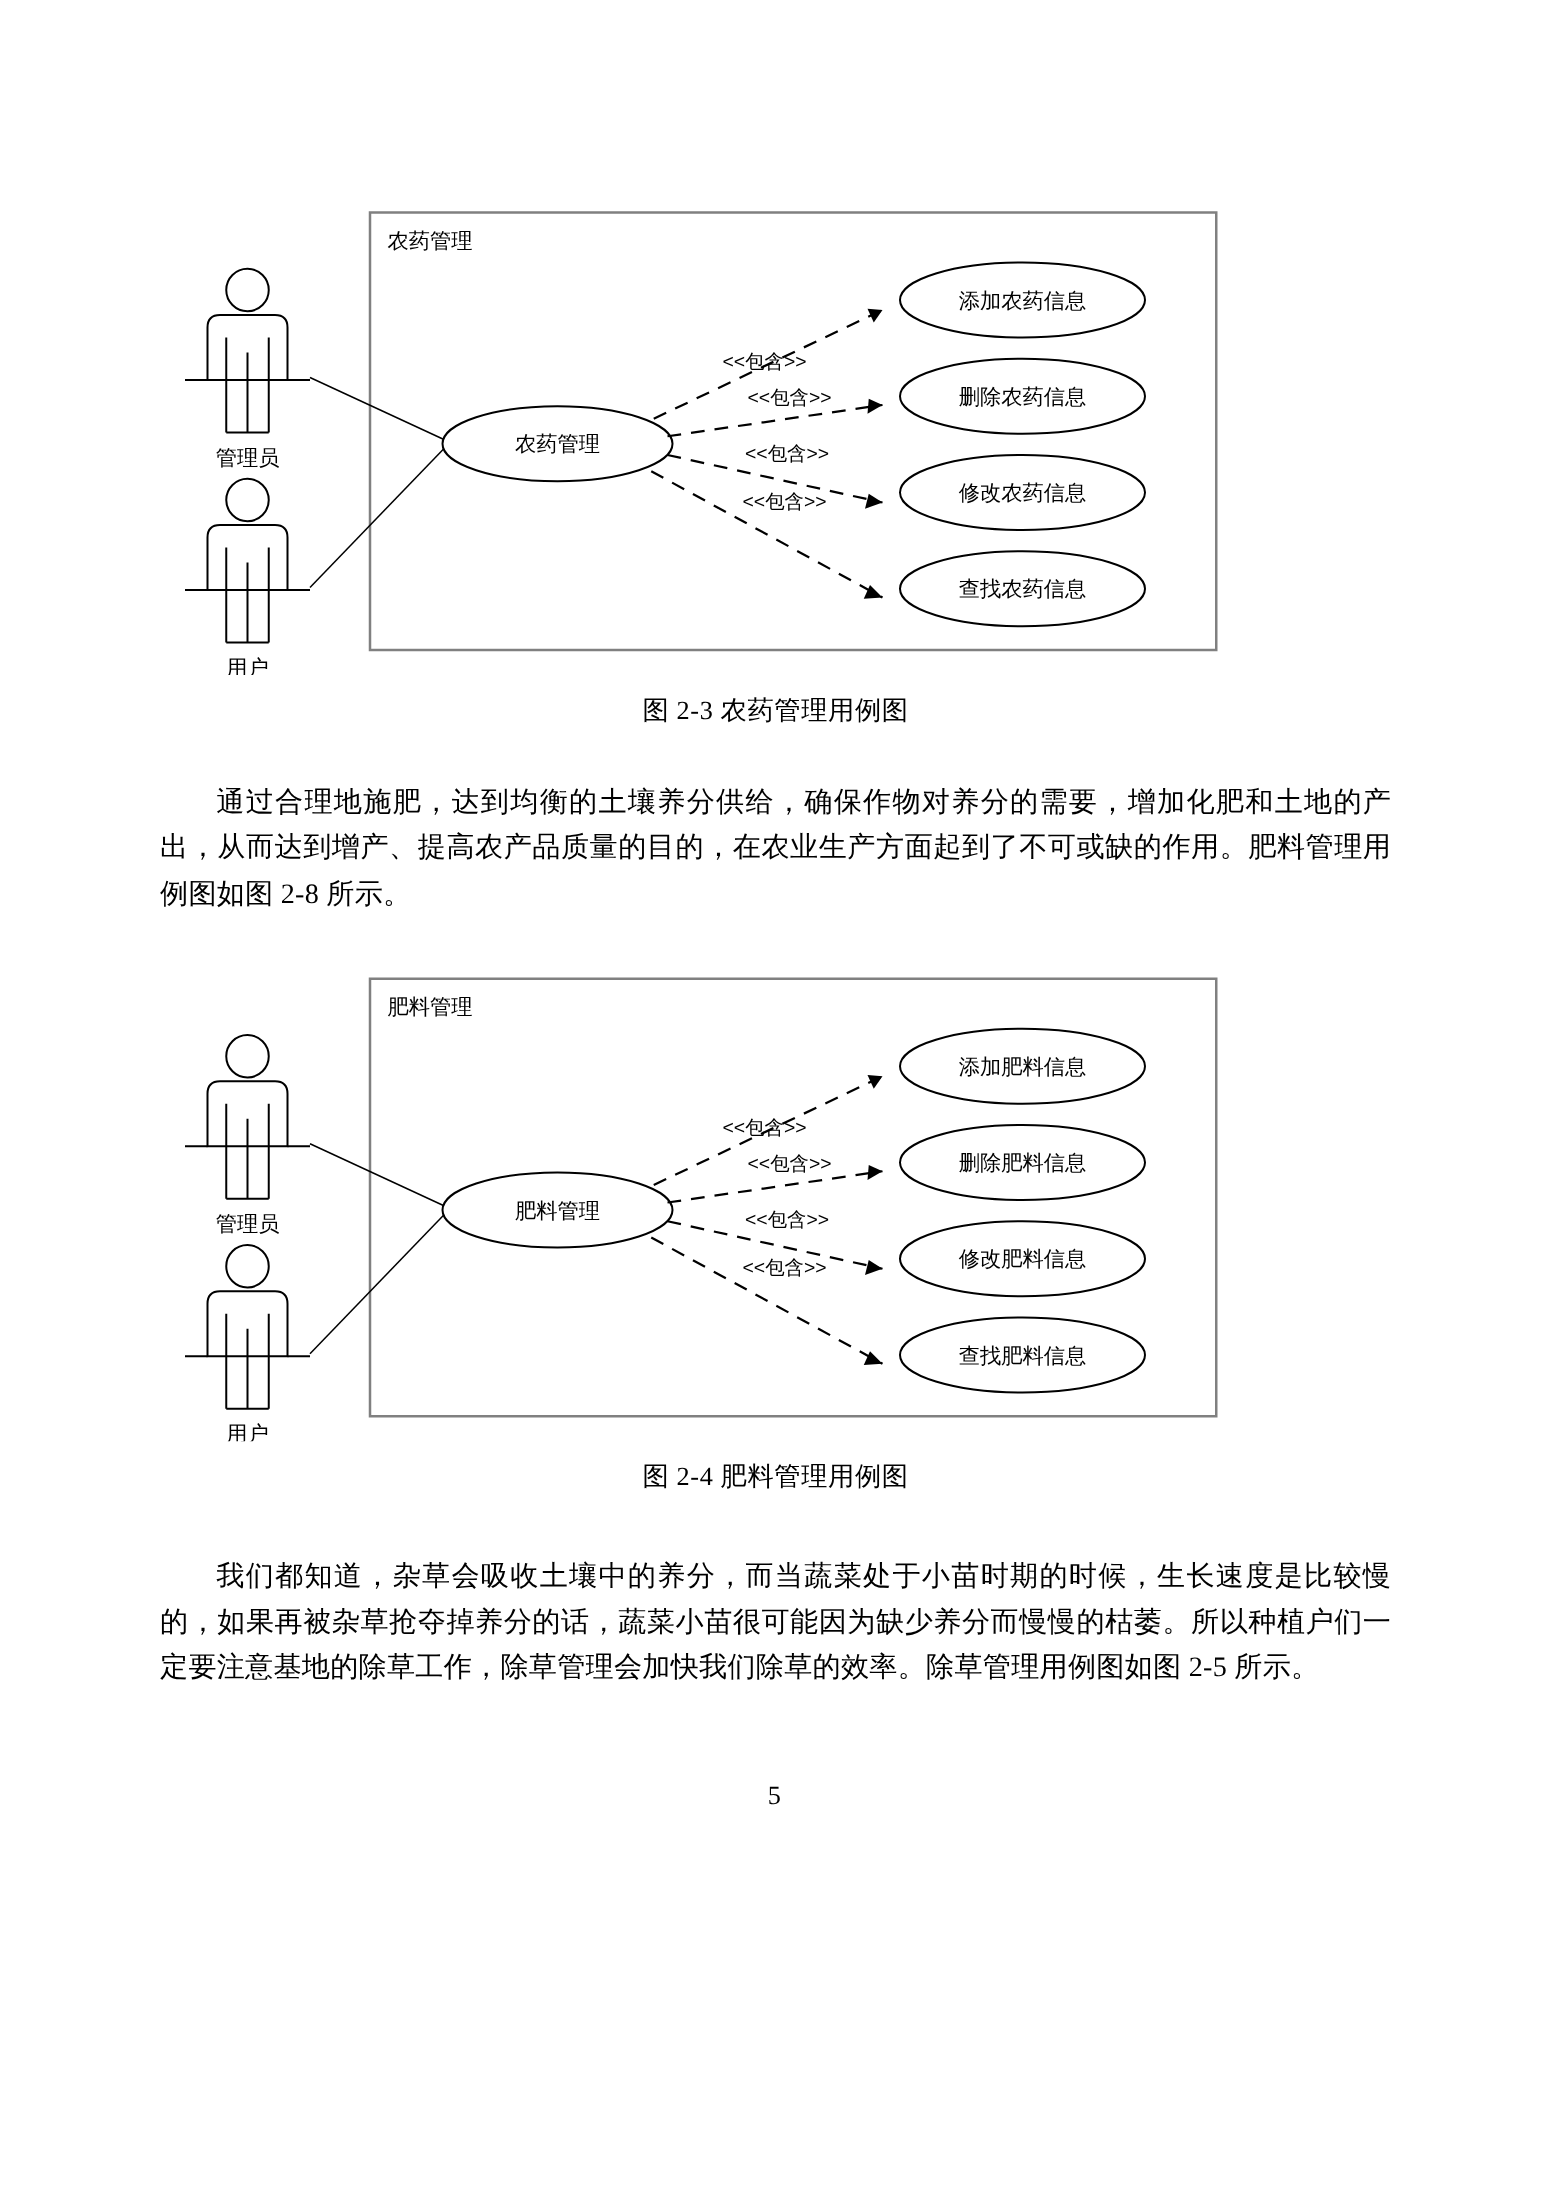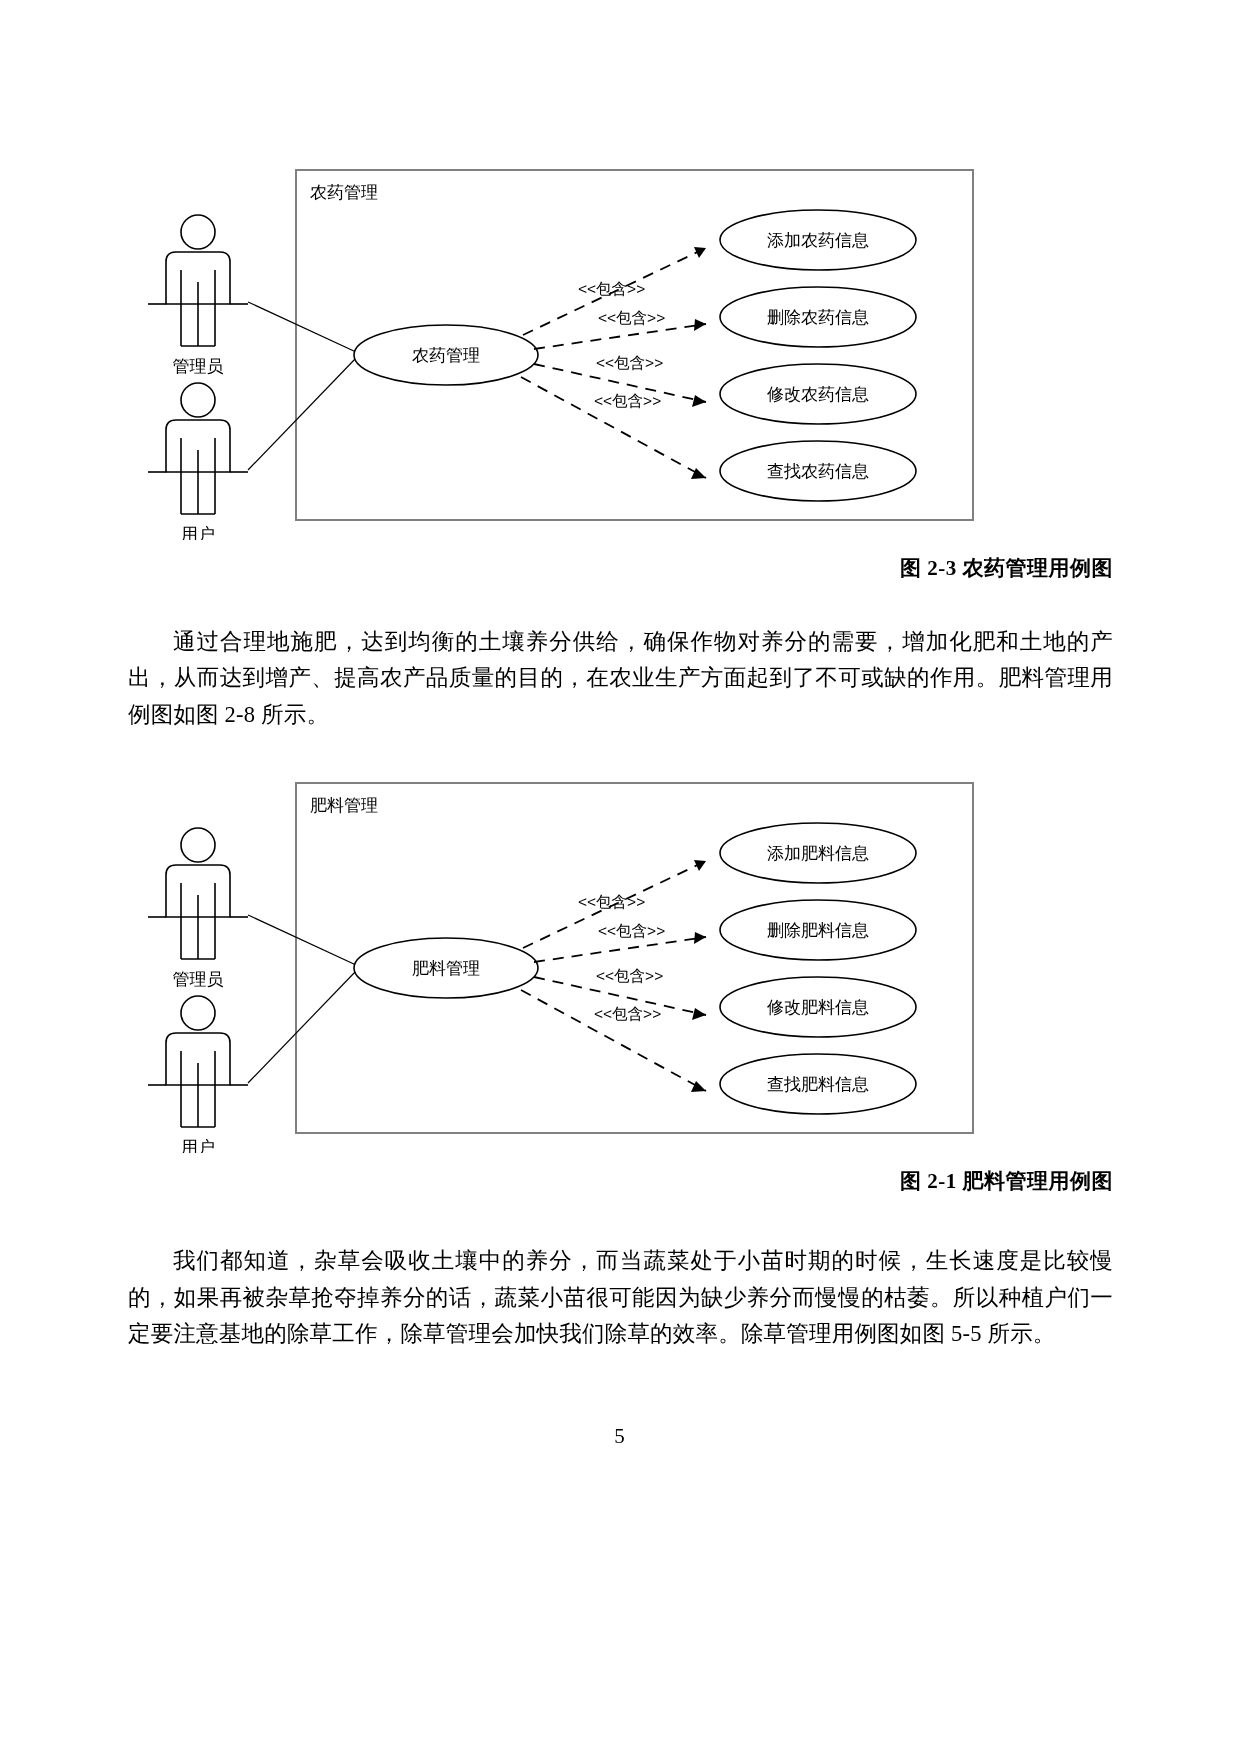--- a/index.html
+++ b/index.html
@@ -23,22 +23,22 @@
   
   .diagram {
     position:relative;
     width:985px;
     height:420px;
     margin:0;
   }
   .diagram svg { display:block; }
 
   .fig-caption {
-    text-align:right;
-    font-weight:bold;
+    text-align:center;
+    font-weight:normal;
     font-size:21px;
     letter-spacing:0.5px;
     margin-top:14px;
     margin-bottom:0;
     font-family:"Liberation Serif","DejaVu Serif",serif;
   }
 
   
   p.body-text {
     font-size:22.5px;
@@ -222,22 +222,22 @@
           <ellipse cx="690" cy="274" rx="98" ry="30" fill="#ffffff" stroke="#000" stroke-width="1.6"></ellipse>
           <text class="uml-label" x="690" y="280" text-anchor="middle">修改肥料信息</text>
         </g>
         <g>
           <ellipse cx="690" cy="351" rx="98" ry="30" fill="#ffffff" stroke="#000" stroke-width="1.6"></ellipse>
           <text class="uml-label" x="690" y="357" text-anchor="middle">查找肥料信息</text>
         </g>
       </svg>
     </div>
 
-    <div class="fig-caption">图 2-1  肥料管理用例图</div>
+    <div class="fig-caption">图 2-4  肥料管理用例图</div>
 
     <div class="spacer-b"></div>
 
-    <p class="body-text">我们都知道，杂草会吸收土壤中的养分，而当蔬菜处于小苗时期的时候，生长速度是比较慢的，如果再被杂草抢夺掉养分的话，蔬菜小苗很可能因为缺少养分而慢慢的枯萎。所以种植户们一定要注意基地的除草工作，除草管理会加快我们除草的效率。除草管理用例图如图 5-5 所示。</p>
+    <p class="body-text">我们都知道，杂草会吸收土壤中的养分，而当蔬菜处于小苗时期的时候，生长速度是比较慢的，如果再被杂草抢夺掉养分的话，蔬菜小苗很可能因为缺少养分而慢慢的枯萎。所以种植户们一定要注意基地的除草工作，除草管理会加快我们除草的效率。除草管理用例图如图 2-5 所示。</p>
 
   </div>
 
   <div class="page-number">5</div>
 </div>
 
 </body></html>

